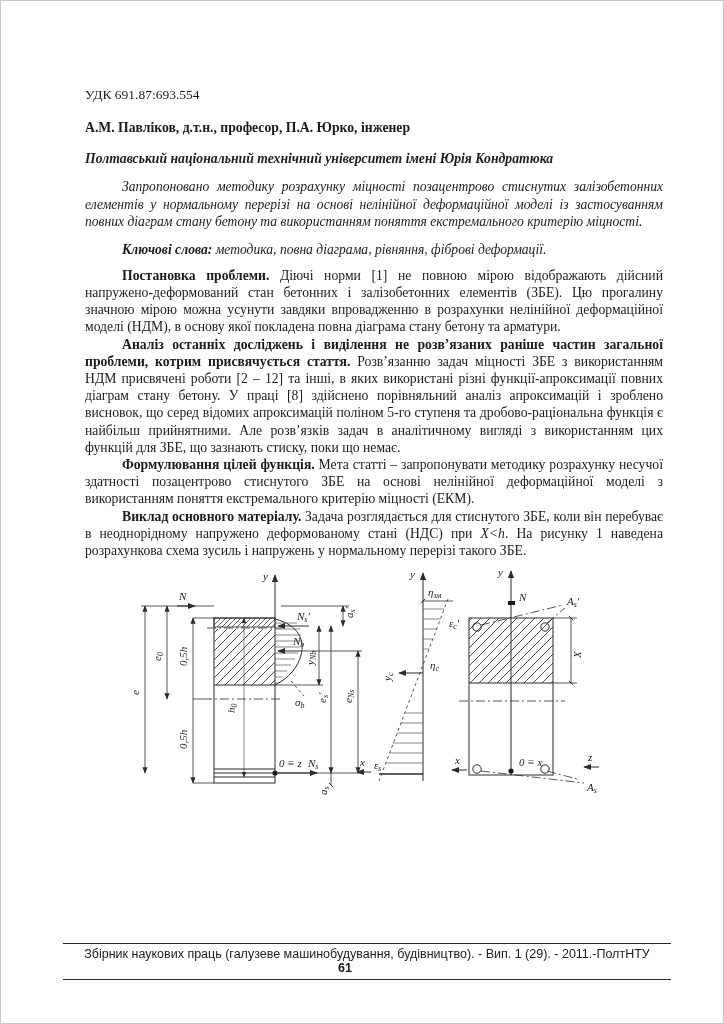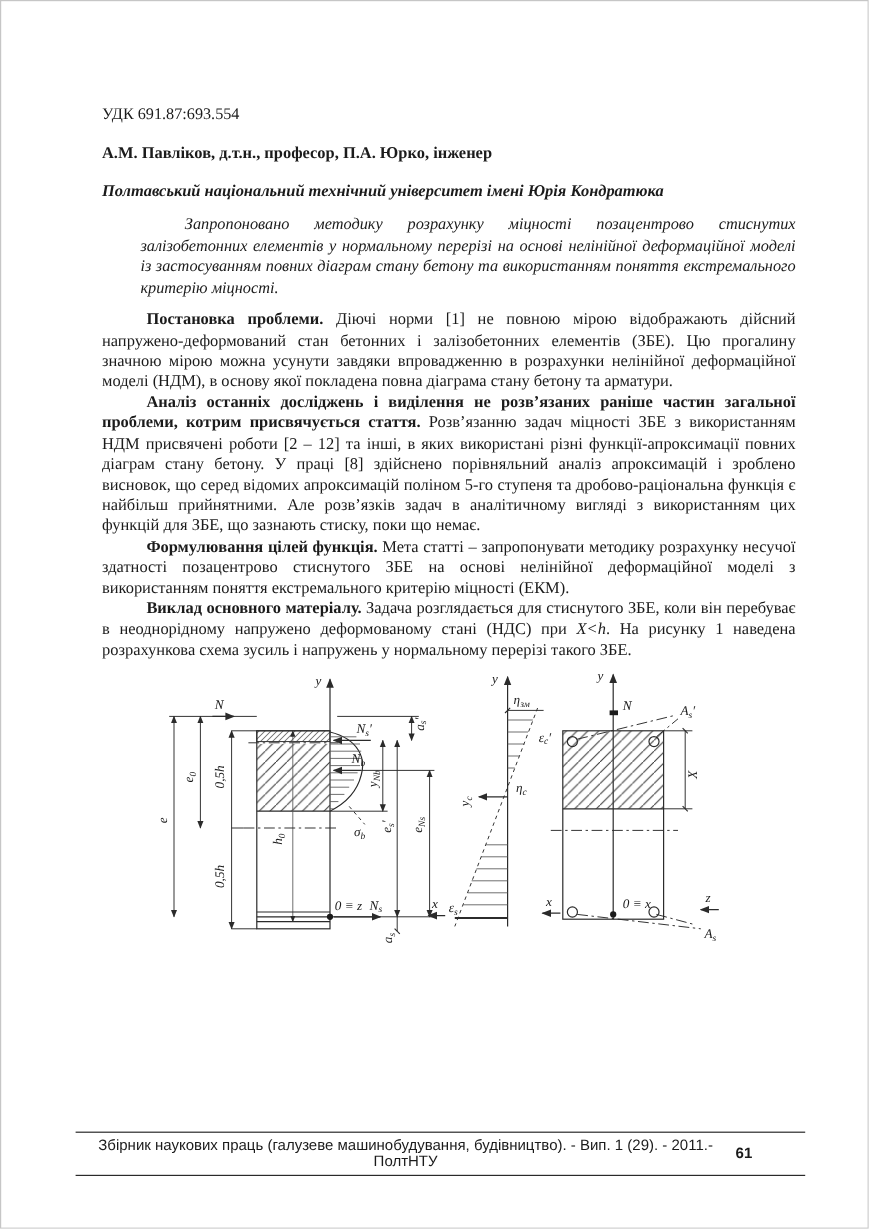--- a/index.html
+++ b/index.html
@@ -15,40 +15,40 @@
   .content{padding:86px 60px 0 84px;}
   .udk{font-size:13.5px;}
   .authors{font-size:13.7px;font-weight:bold;margin-top:17px;}
   .affil{font-size:13.7px;font-weight:bold;font-style:italic;margin-top:15px;}
   .title{
     font-size:15.8px;font-weight:bold;text-align:center;
     line-height:21.5px;margin:12px auto 0 auto;max-width:566px;
   }
   .abstract{
     font-style:italic;text-align:justify;text-indent:37px;
-    margin-top:11px;font-size:13.6px;line-height:17.6px;margin-left:32px;
+    margin-top:11px;font-size:13.6px;line-height:17.6px;
   }
   .keywords{margin-top:11px;text-indent:37px;font-size:13.6px;}
   .kw-label{font-weight:bold;font-style:italic;}
   .kw-text{font-style:italic;}
   .paras{margin-top:9px;}
   .body-par{margin:0;text-align:justify;text-indent:37px;font-size:13.7px;line-height:17.2px;}
   .body-par .b{font-weight:bold;}
   .body-par .i{font-style:italic;}
   .figure-block{margin-top:4px;}
   .figure-block svg{display:block;margin-left:46px;}
   .fig-caption{
     text-align:center;font-style:italic;font-size:13.5px;margin-top:8px;
   }
   .footer{
     position:absolute;left:62px;right:52px;top:942px;
     border-top:1.5px solid #2a2a2a;border-bottom:1.5px solid #2a2a2a;
     padding:3px 0 4px 0;
     font-family:"Liberation Sans",sans-serif;font-size:12.5px;
-    display:flex;align-items:center;
+    display:flex;align-items:center;flex-direction:column;
   }
   .footer .ftext{flex:1;text-align:center;}
   .footer .fpage{width:52px;font-weight:bold;padding-right:6px;}
   
   .ln{stroke:#2b2b2b;stroke-width:1;fill:none;}
   .thin{stroke:#555;stroke-width:0.7;fill:none;}
   .dash{stroke:#2b2b2b;stroke-width:0.8;fill:none;stroke-dasharray:9 3 2 3;}
   .dot{stroke:#2b2b2b;stroke-width:0.8;fill:none;stroke-dasharray:3 3;}
   .dim{stroke:#2b2b2b;stroke-width:0.8;fill:none;}
   .fl{font:italic 11px "Liberation Serif",serif;fill:#1b1b1b;}
@@ -59,20 +59,23 @@
 <div class="page">
   <div class="content">
 
     <div class="udk">УДК 691.87:693.554</div>
     <div class="authors">А.М. Павліков, д.т.н., професор, П.А. Юрко, інженер</div>
     <div class="affil">Полтавський національний технічний університет імені Юрія Кондратюка</div>
 
 
     <div class="abstract">Запропоновано методику розрахунку міцності позацентрово стиснутих залізобетонних елементів у нормальному перерізі на основі нелінійної деформаційної моделі із застосуванням повних діаграм стану бетону та використанням поняття екстремального критерію міцності.</div>
 
+    <div class="keywords">
+      <span class="kw-label">Ключові слова:</span><span class="kw-text"> методика, повна діаграма, рівняння, фіброві деформації.</span>
+    </div>
 
     <div class="paras" id="paras">
         <p class="body-par"><span class="b">Постановка проблеми. </span><span class="">Діючі норми [1] не повною мірою відображають дійсний напружено-деформований стан бетонних і залізобетонних елементів (ЗБЕ). Цю прогалину значною мірою можна усунути завдяки впровадженню в розрахунки нелінійної деформаційної моделі (НДМ), в основу якої покладена повна діаграма стану бетону та арматури.</span></p>
         <p class="body-par"><span class="b">Аналіз останніх досліджень і виділення не розв’язаних раніше частин загальної проблеми, котрим присвячується стаття. </span><span class="">Розв’язанню задач міцності ЗБЕ з використанням НДМ присвячені роботи [2 – 12] та інші, в яких використані різні функції-апроксимації повних діаграм стану бетону. У праці [8] здійснено порівняльний аналіз апроксимацій і зроблено висновок, що серед відомих апроксимацій поліном 5-го ступеня та дробово-раціональна функція є найбільш прийнятними. Але розв’язків задач в аналітичному вигляді з використанням цих функцій для ЗБЕ, що зазнають стиску, поки що немає.</span></p>
         <p class="body-par"><span class="b">Формулювання цілей функція. </span><span class="">Мета статті – запропонувати методику розрахунку несучої здатності позацентрово стиснутого ЗБЕ на основі нелінійної деформаційної моделі з використанням поняття екстремального критерію міцності (ЕКМ).</span></p>
         <p class="body-par"><span class="b">Виклад основного матеріалу. </span><span class="">Задача розглядається для стиснутого ЗБЕ, коли він перебуває в неоднорідному напружено деформованому стані (НДС) при </span><span class="i">X&lt;h</span><span class="">. На рисунку 1 наведена розрахункова схема зусиль і напружень у нормальному перерізі такого ЗБЕ.</span></p>
       </div>
 
     <div class="figure-block">
       <svg width="540" height="240" viewBox="0 0 540 240">

